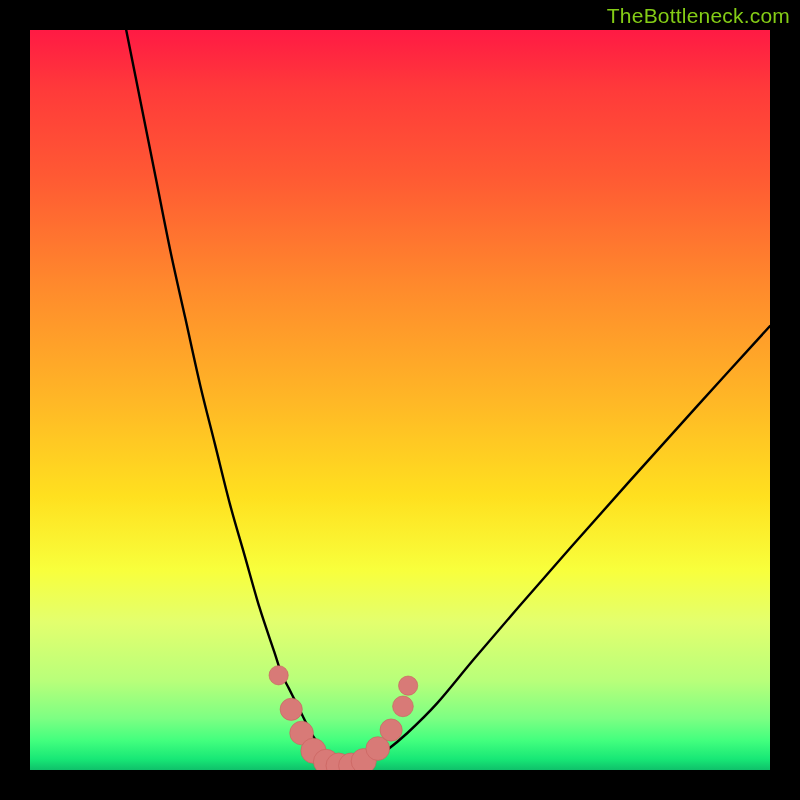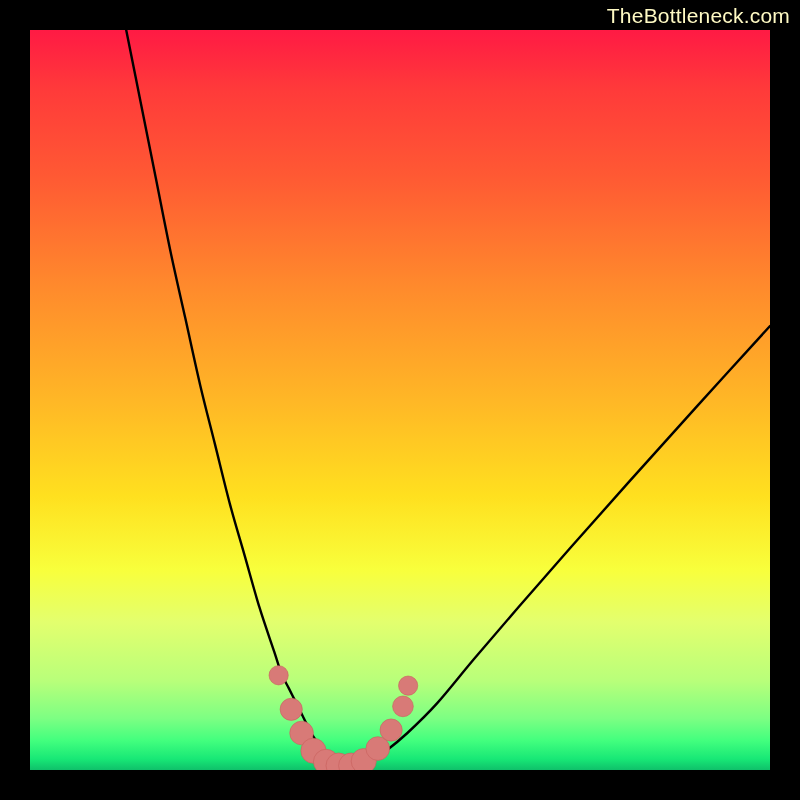--- a/index.html
+++ b/index.html
@@ -40,21 +40,21 @@
       #7dff83 93%,
       #43ff7e 96%,
       #18e876 98.5%,
       #0fc06a 100%
     );
   }
   .watermark {
     position: absolute;
     top: 4px;
     right: 10px;
-    color: #fef9c3;
+    color: #84cc16;
     font-size: 21px;
     font-weight: 400;
     letter-spacing: 0.2px;
     user-select: none;
   }
   svg.curve {
     position: absolute;
     top: 0;
     left: 0;
     width: 740px;

